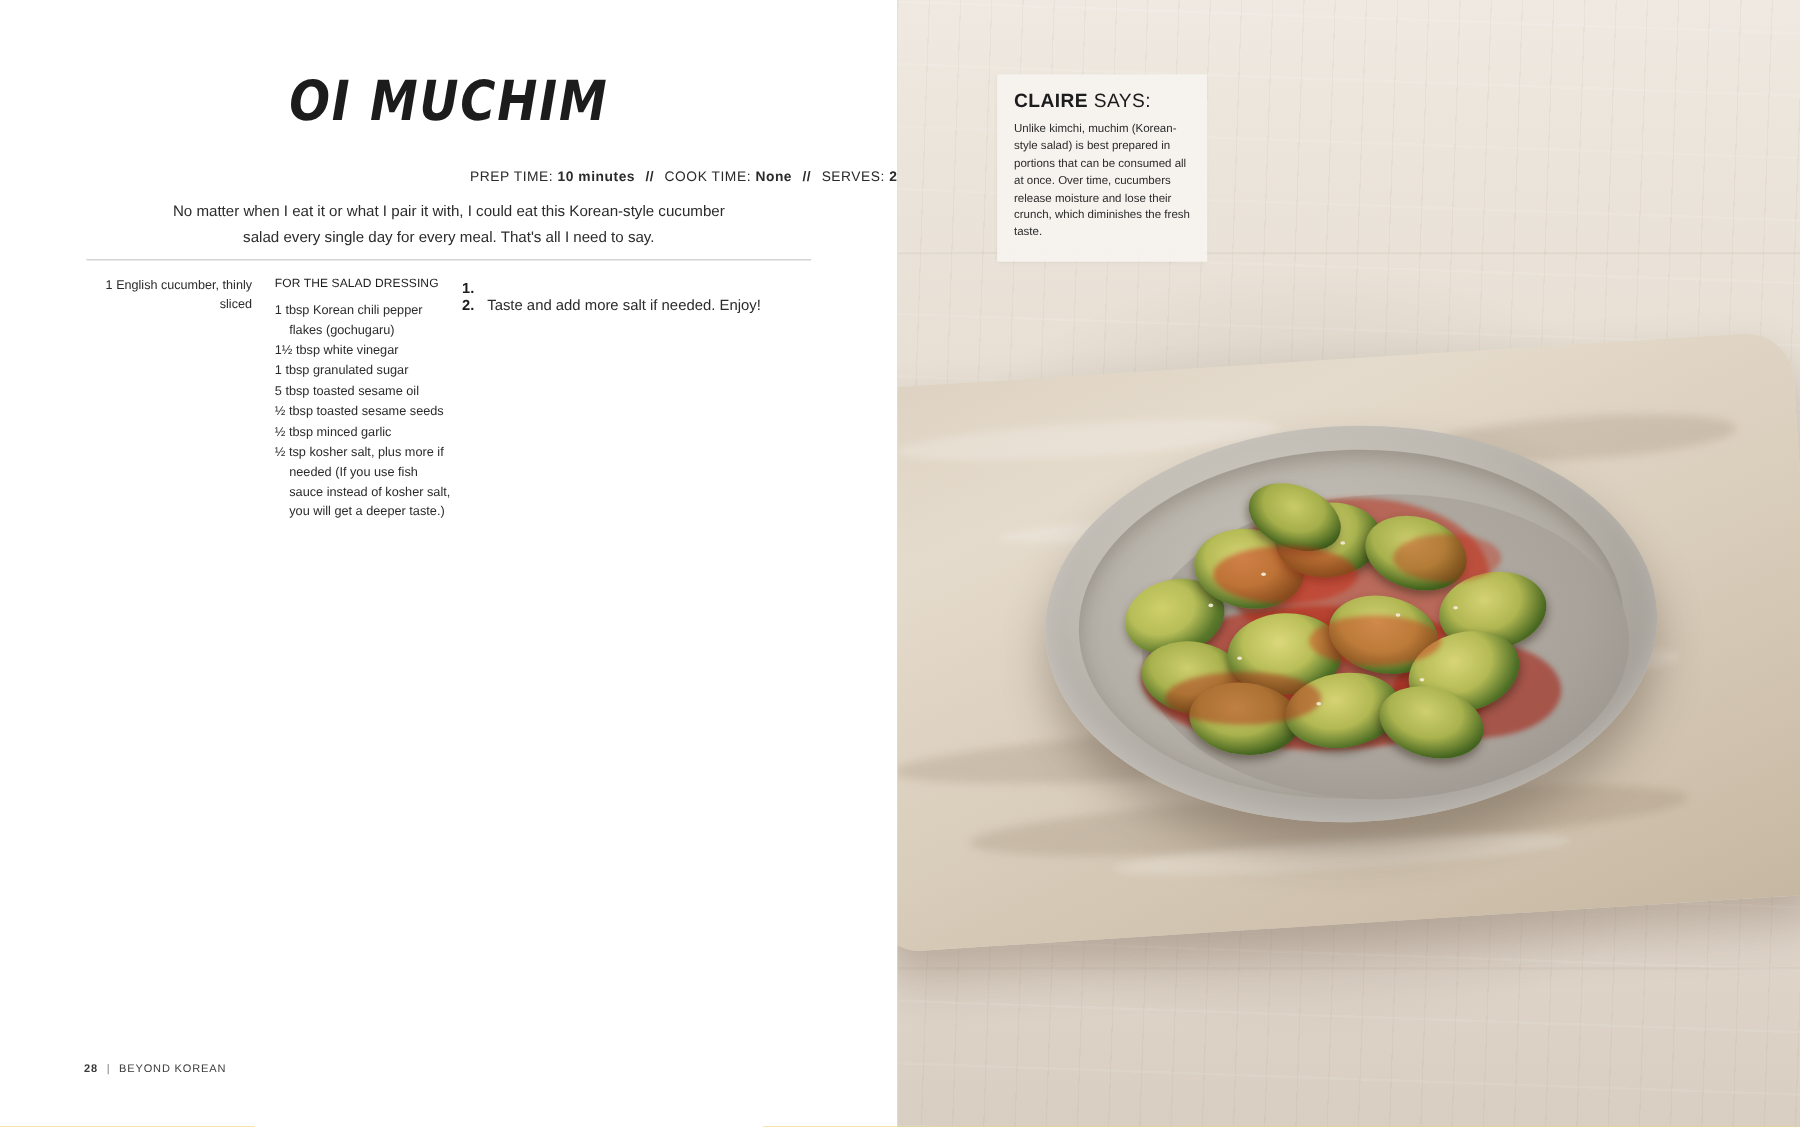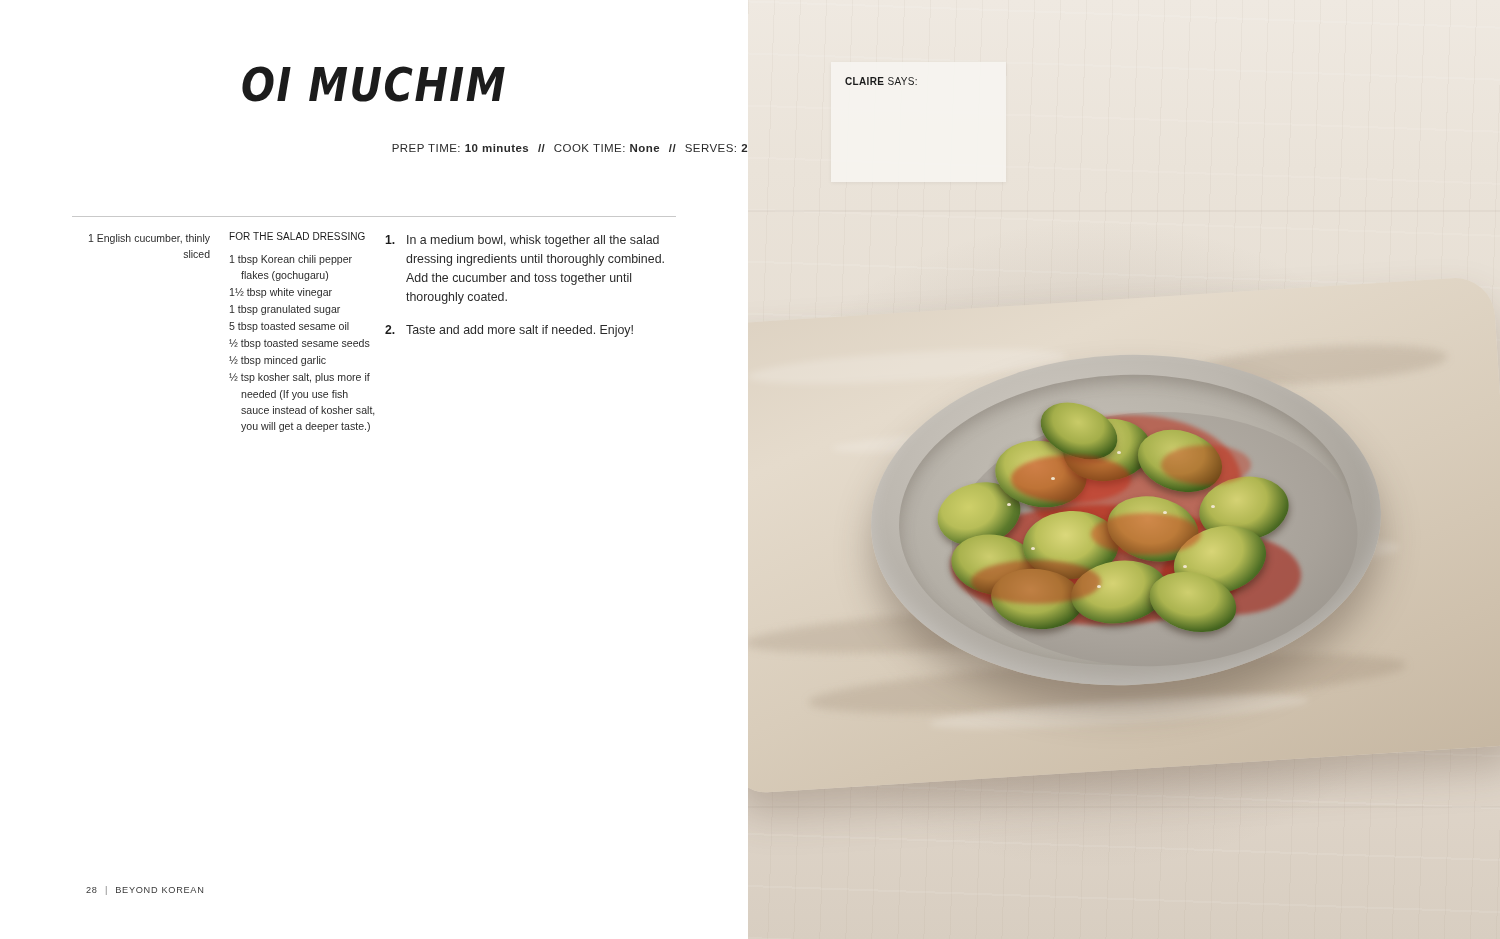--- a/index.html
+++ b/index.html
@@ -158,21 +158,21 @@
   }
 
   .footer {
     position: absolute;
     left: 70px;
     bottom: 44px;
     font-size: 9.2px;
     letter-spacing: .7px;
     color: #3a3a3a;
   }
-  .footer .pg { font-weight: normal; margin-left: 16px; }
+  .footer .pg { font-weight: bold; }
   .footer .bar { padding: 0 4px; color: #7d7d7d; }
 
   
   .right-page {
     position: absolute;
     left: 748px; top: 0;
     width: 752px; height: 939px;
     overflow: hidden;
     background:
       radial-gradient(ellipse 120% 70% at 60% 8%, #f3efe9 0%, #e9e3da 45%, #ded6cb 100%);
@@ -288,21 +288,21 @@
     left: 83px;
     top: 62px;
     width: 175px;
     min-height: 120px;
     background: rgba(246,244,240,0.92);
     padding: 14px 14px 16px 14px;
     box-sizing: border-box;
     box-shadow: 0 1px 4px rgba(0,0,0,0.06);
   }
   .note-head {
-    font-size: 10px;
+    font-size: 16px;
     letter-spacing: .35px;
     color: #1c1c1c;
     margin-bottom: 7px;
   }
   .note-head .nm { font-weight: bold; }
   .note-body {
     font-size: 9.6px;
     line-height: 1.5;
     color: #2b2b2b;
   }
@@ -320,20 +320,21 @@
       <span class="lbl">PREP TIME:</span>
       <span class="val">10 minutes</span>
       <span class="sep">//</span>
       <span class="lbl">COOK TIME:</span>
       <span class="val">None</span>
       <span class="sep">//</span>
       <span class="lbl">SERVES:</span>
       <span class="val">2</span>
     </div>
 
+    <div class="intro">No matter when I eat it or what I pair it with, I could eat this Korean-style cucumber salad every single day for every meal. That's all I need to say.</div>
 
     <div class="rule"></div>
 
     <div class="col-ingredient">
       <span class="hang">1 English cucumber, thinly sliced</span>
     </div>
 
     <div class="col-dressing">
       <div class="dressing-head">FOR THE SALAD DRESSING</div>
       <ul class="dressing-list">
@@ -343,21 +344,20 @@
         <li>5 tbsp toasted sesame oil</li>
         <li>½ tbsp toasted sesame seeds</li>
         <li>½ tbsp minced garlic</li>
         <li>½ tsp kosher salt, plus more if needed (If you use fish sauce instead of kosher salt, you will get a deeper taste.)</li>
       </ul>
     </div>
 
     <div class="col-steps">
       <div class="step">
         <span class="num">1.</span>
-        <span>In a medium bowl, whisk together all the salad dressing ingredients until thoroughly combined. Add the cucumber and toss together until thoroughly coated.</span>
       </div>
       <div class="step">
         <span class="num">2.</span>
         <span>Taste and add more salt if needed. Enjoy!</span>
       </div>
     </div>
 
     <div class="footer">
       <span class="pg">28</span>
       <span class="bar">|</span>
@@ -423,16 +423,17 @@
       <div class="seed" style="left:186px;top:200px;"></div>
       <div class="seed" style="left:300px;top:120px;"></div>
       <div class="seed" style="left:96px;top:118px;"></div>
       <div class="seed" style="left:272px;top:180px;"></div>
     </div>
 
     <div class="note-box">
       <div class="note-head">
         <span class="nm">CLAIRE</span><span> SAYS:</span>
       </div>
+      <div class="note-body">Unlike kimchi, muchim (Korean-style salad) is best prepared in portions that can be consumed all at once. Over time, cucumbers release moisture and lose their crunch, which diminishes the fresh taste.</div>
     </div>
   </div>
 
 </div>
 
 </body></html>

